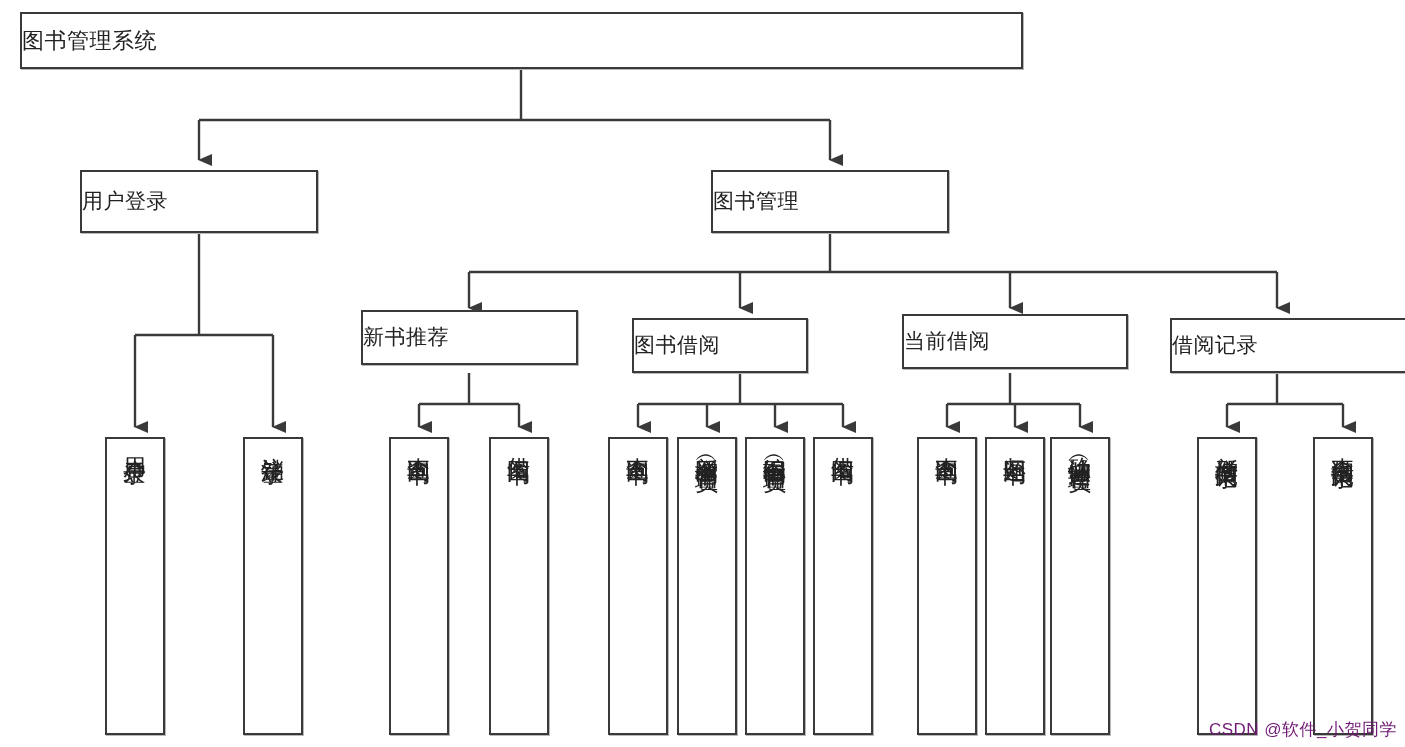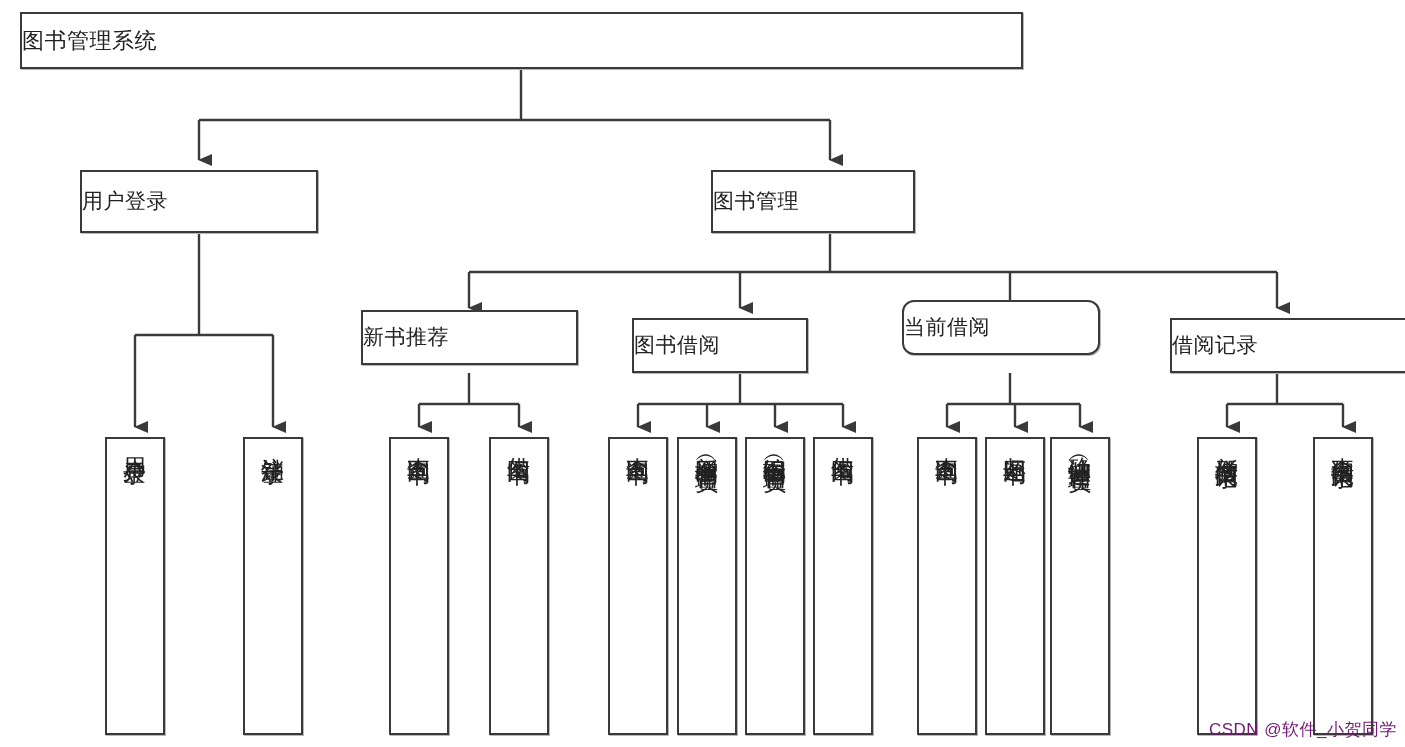--- a/index.html
+++ b/index.html
@@ -134,31 +134,31 @@
     </g>
   </svg>
 
   <div class="node root horiz" style="left:20px; top:12px; width:1003px; height:57px;">
     <span class="label">图书管理系统</span>
   </div>
 
   <div class="node horiz" style="left:80px; top:170px; width:238px; height:63px;">
     <span class="label">用户登录</span>
   </div>
-  <div class="node horiz" style="left:711px; top:170px; width:204px; height:63px;">
+  <div class="node horiz" style="left:711px; top:170px; width:238px; height:63px;">
     <span class="label">图书管理</span>
   </div>
 
   <div class="node horiz" style="left:361px; top:310px; width:217px; height:55px;">
     <span class="label">新书推荐</span>
   </div>
   <div class="node horiz" style="left:632px; top:318px; width:176px; height:55px;">
     <span class="label">图书借阅</span>
   </div>
-  <div class="node horiz" style="left:902px; top:300px; width:198px; height:55px;border-radius:12px;">
+  <div class="node horiz" style="left:902px; top:314px; width:226px; height:55px;">
     <span class="label">当前借阅</span>
   </div>
   <div class="node horiz" style="left:1170px; top:318px; width:247px; height:55px;">
     <span class="label">借阅记录</span>
   </div>
 
   <div class="node vert" style="left:105px; top:437px; width:60px; height:298px;">
     <span class="label">用户登录</span>
   </div>
   <div class="node vert" style="left:243px; top:437px; width:60px; height:298px;">

